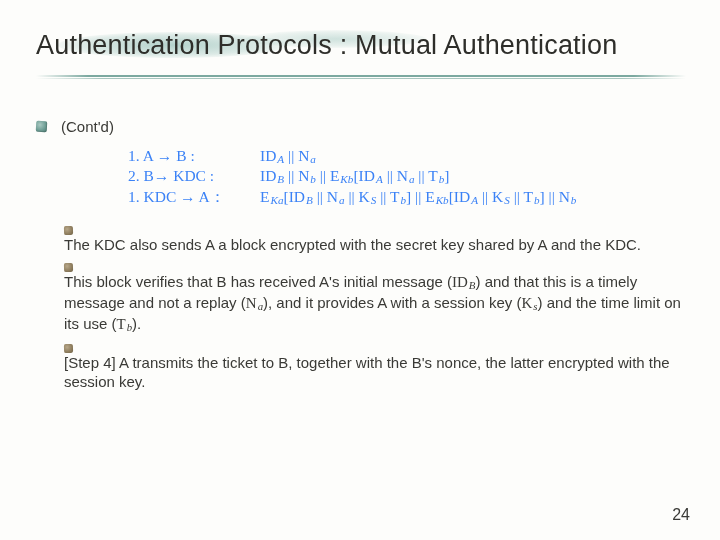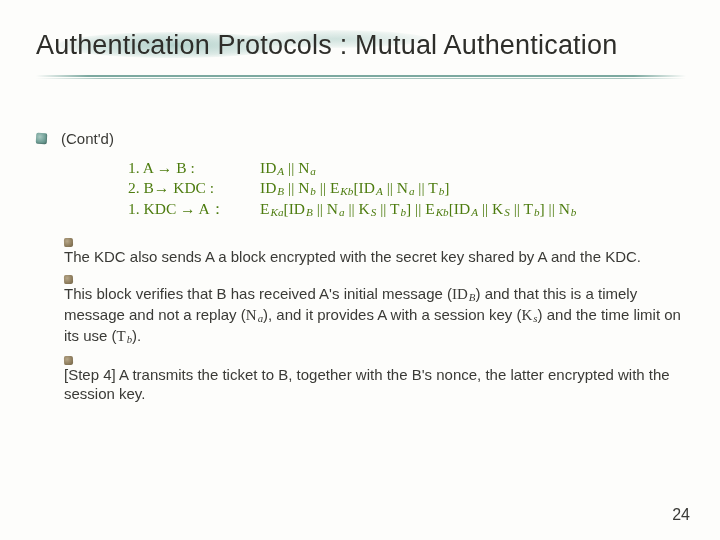--- a/index.html
+++ b/index.html
@@ -66,21 +66,21 @@
   }
   .title-underline::after {
     content: "";
     position: absolute;
     left: 0; right: 0; top: 7px;
     height: 1px;
     background: linear-gradient(to right, rgba(110,160,150,0) 0%, rgba(110,160,150,0.6) 10%, rgba(110,160,150,0.6) 90%, rgba(110,160,150,0) 100%);
   }
 
   .body {
-    margin-top: 38px;
+    margin-top: 26px;
     font-size: 15px;
     line-height: 1.28;
   }
 
   .lvl1 {
     display: flex;
     align-items: flex-start;
     margin-bottom: 6px;
   }
   .bullet1 {
@@ -92,21 +92,21 @@
     border-radius: 2px;
     transform: rotate(3deg);
     box-shadow: inset -1px -1px 1px rgba(0,0,0,0.15);
   }
   .lvl1-text { flex: 1 1 auto; }
 
   .steps {
     margin: 10px 0 14px 92px;
     font-family: "Times New Roman", Times, serif;
     font-size: 15.5px;
-    color: #4d7c0f;
+    color: #3b82f6;
   }
   .step-row { display: flex; }
   .step-left { width: 132px; flex: 0 0 auto; white-space: nowrap; }
   .step-right { flex: 1 1 auto; }
   .step-line4 { padding-top: 1px; }
 
   .sub { font-style: italic; font-size: 0.72em; vertical-align: -2px; padding-left: 1px; }
   .serif { font-family: Liberation Serif, serif; }
 
   .lvl2 {

